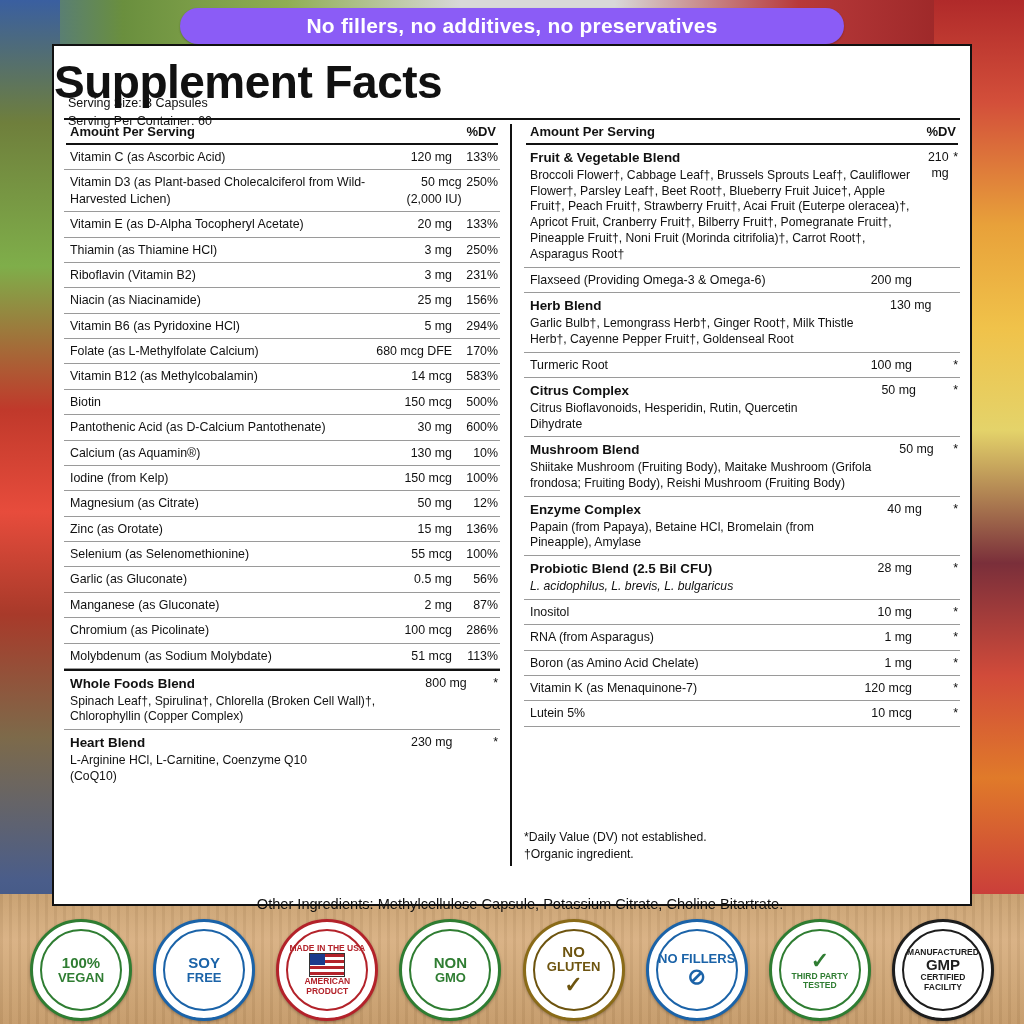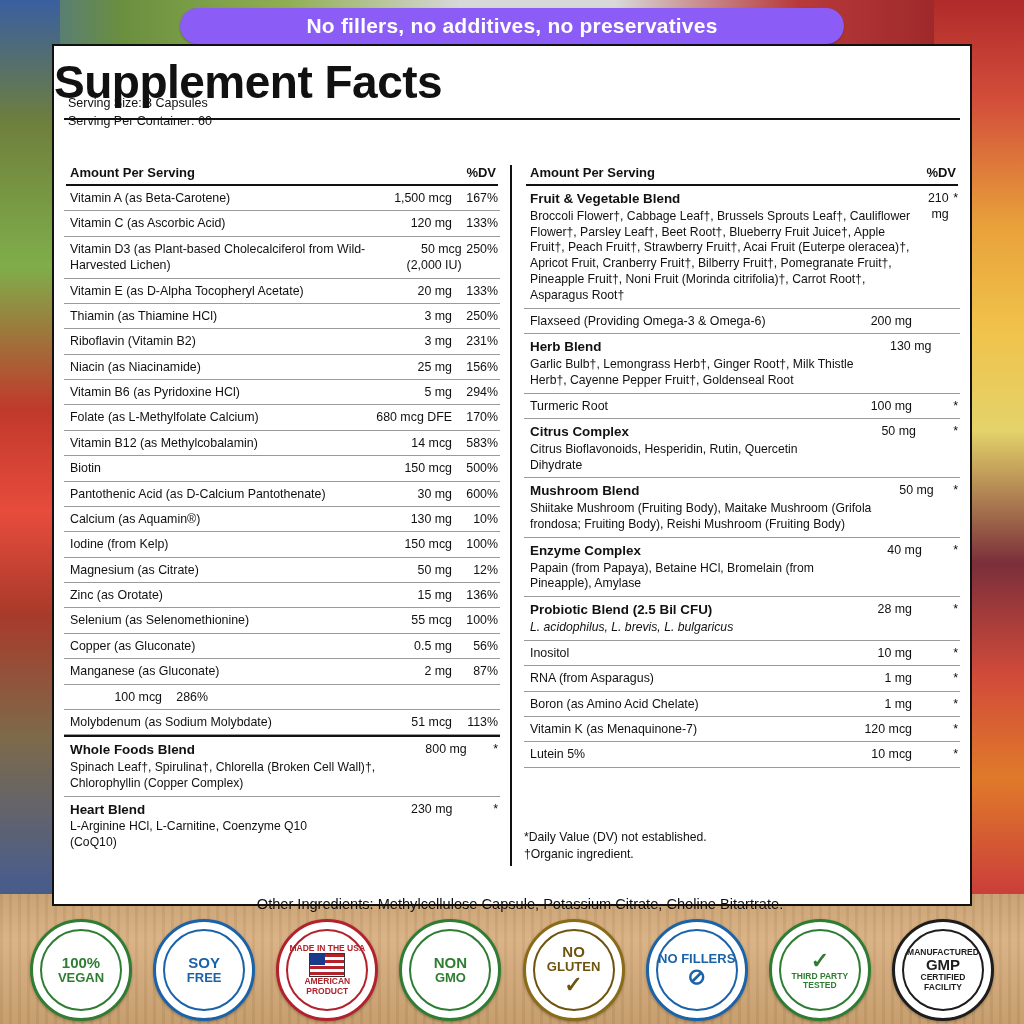--- a/index.html
+++ b/index.html
@@ -41,21 +41,21 @@
     text-align:left;font-size:46px;font-weight:bold;color:#111;
     letter-spacing:-.5px;padding-top:12px;line-height:1.05;
     font-family:"Liberation Sans", sans-serif;
   }
   .serving{
     position:absolute;left:14px;top:48px;font-size:12.5px;color:#111;line-height:1.45;
   }
   .titlerule{position:absolute;left:10px;right:10px;top:72px;height:0;border-top:2px solid #111;}
 
   .cols{position:absolute;left:10px;right:10px;top:78px;bottom:38px;display:flex;}
-  .col{flex:1 1 0;position:relative;margin-top:41px;}
+  .col{flex:1 1 0;position:relative;}
   .col.left{padding-right:10px;border-right:2px solid #111;}
   .col.right{padding-left:12px;}
 
   .colhdr{
     display:flex;justify-content:space-between;align-items:flex-end;
     font-size:13px;font-weight:bold;color:#111;padding:0 4px 4px 6px;
   }
   .hdrline{border-bottom:2px solid #111;margin:0 2px;}
 
   .row{
@@ -125,25 +125,20 @@
   <div class="cols">
 
     <div class="col left">
       <div class="colhdr">
         <span>Amount Per Serving</span>
         <span>%DV</span>
       </div>
       <div class="hdrline"></div>
 
       <div class="row">
-          <span class="nm">Vitamin A (as Beta-Carotene)</span>
-          <span class="amt">1,500 mcg</span>
-          <span class="dv">167%</span>
-        </div>
-      <div class="row">
           <span class="nm">Vitamin C (as Ascorbic Acid)</span>
           <span class="amt">120 mg</span>
           <span class="dv">133%</span>
         </div>
       <div class="row">
           <span class="nm">Vitamin D3 (as Plant-based Cholecalciferol from Wild-Harvested Lichen)</span>
           <span class="amt">50 mcg
 (2,000 IU)</span>
           <span class="dv">250%</span>
         </div>
@@ -211,30 +206,31 @@
           <span class="nm">Zinc (as Orotate)</span>
           <span class="amt">15 mg</span>
           <span class="dv">136%</span>
         </div>
       <div class="row">
           <span class="nm">Selenium (as Selenomethionine)</span>
           <span class="amt">55 mcg</span>
           <span class="dv">100%</span>
         </div>
       <div class="row">
-          <span class="nm">Copper (as Gluconate)</span>
+          <span class="nm">Garlic (as Gluconate)</span>
           <span class="amt">0.5 mg</span>
           <span class="dv">56%</span>
         </div>
       <div class="row">
           <span class="nm">Manganese (as Gluconate)</span>
           <span class="amt">2 mg</span>
           <span class="dv">87%</span>
         </div>
       <div class="row">
+          <span class="nm">Chromium (as Picolinate)</span>
           <span class="amt">100 mcg</span>
           <span class="dv">286%</span>
         </div>
       <div class="row">
           <span class="nm">Molybdenum (as Sodium Molybdate)</span>
           <span class="amt">51 mcg</span>
           <span class="dv">113%</span>
         </div>
 
       <div class="row topsep">

